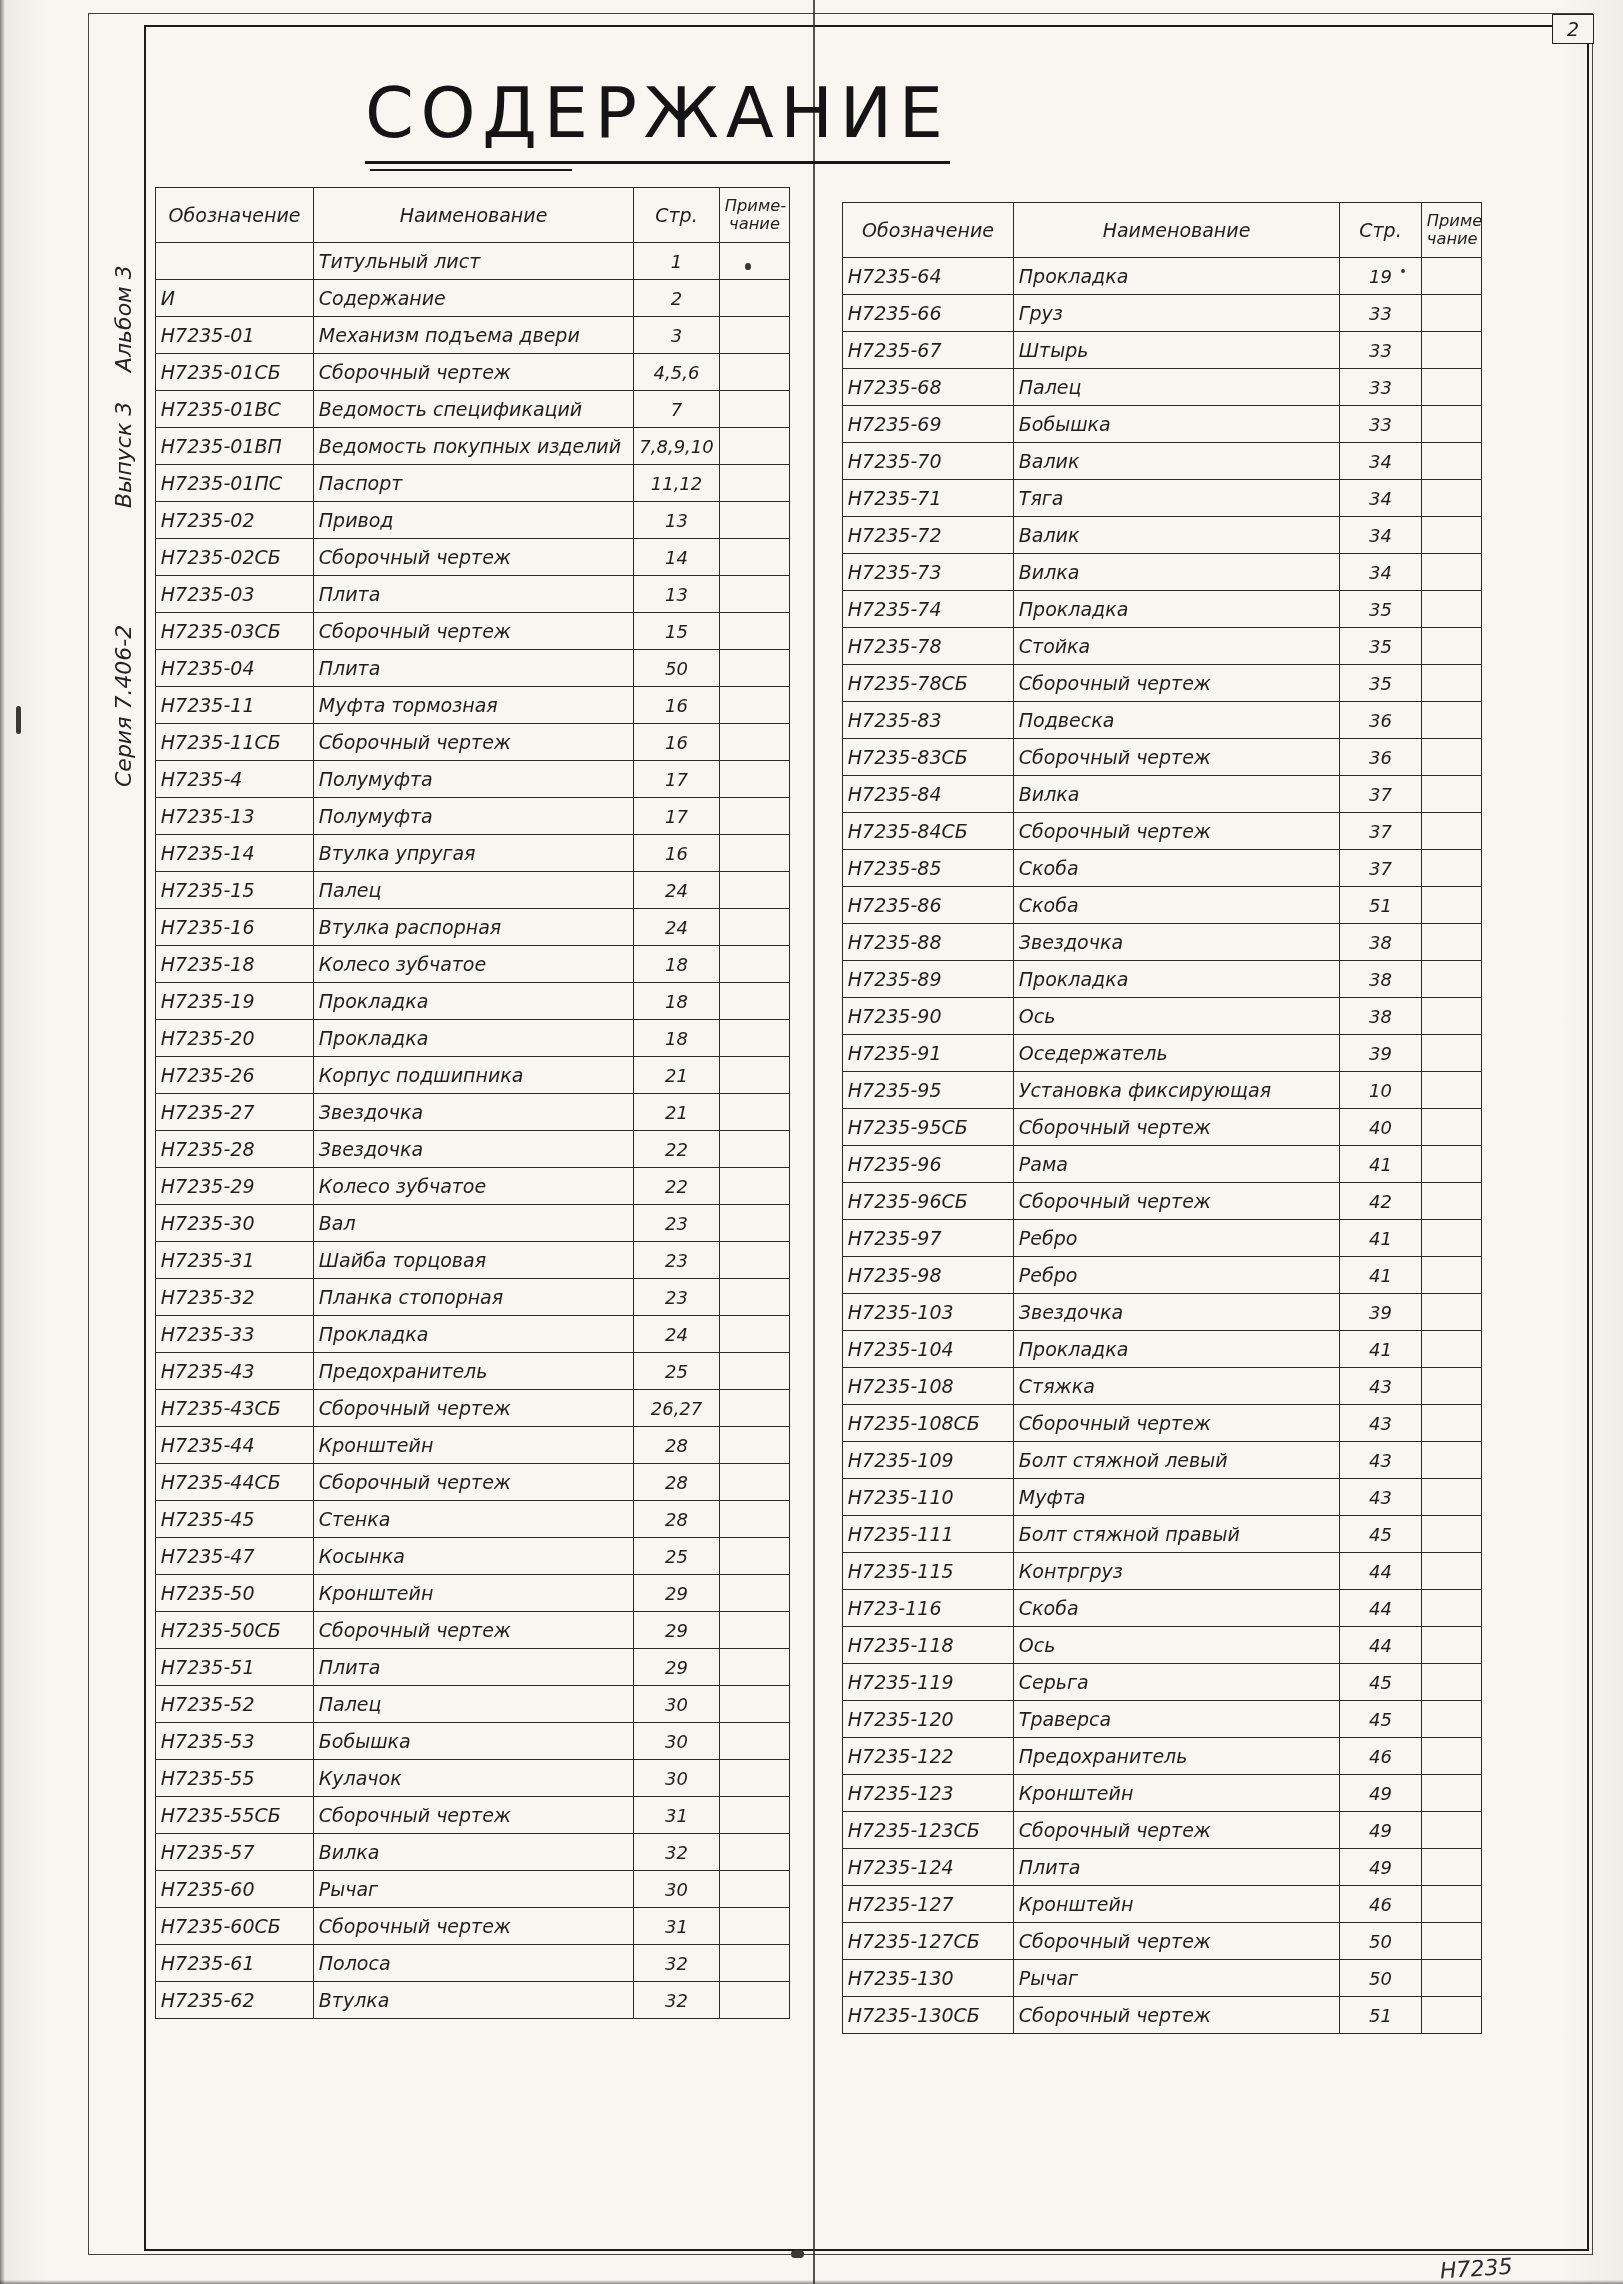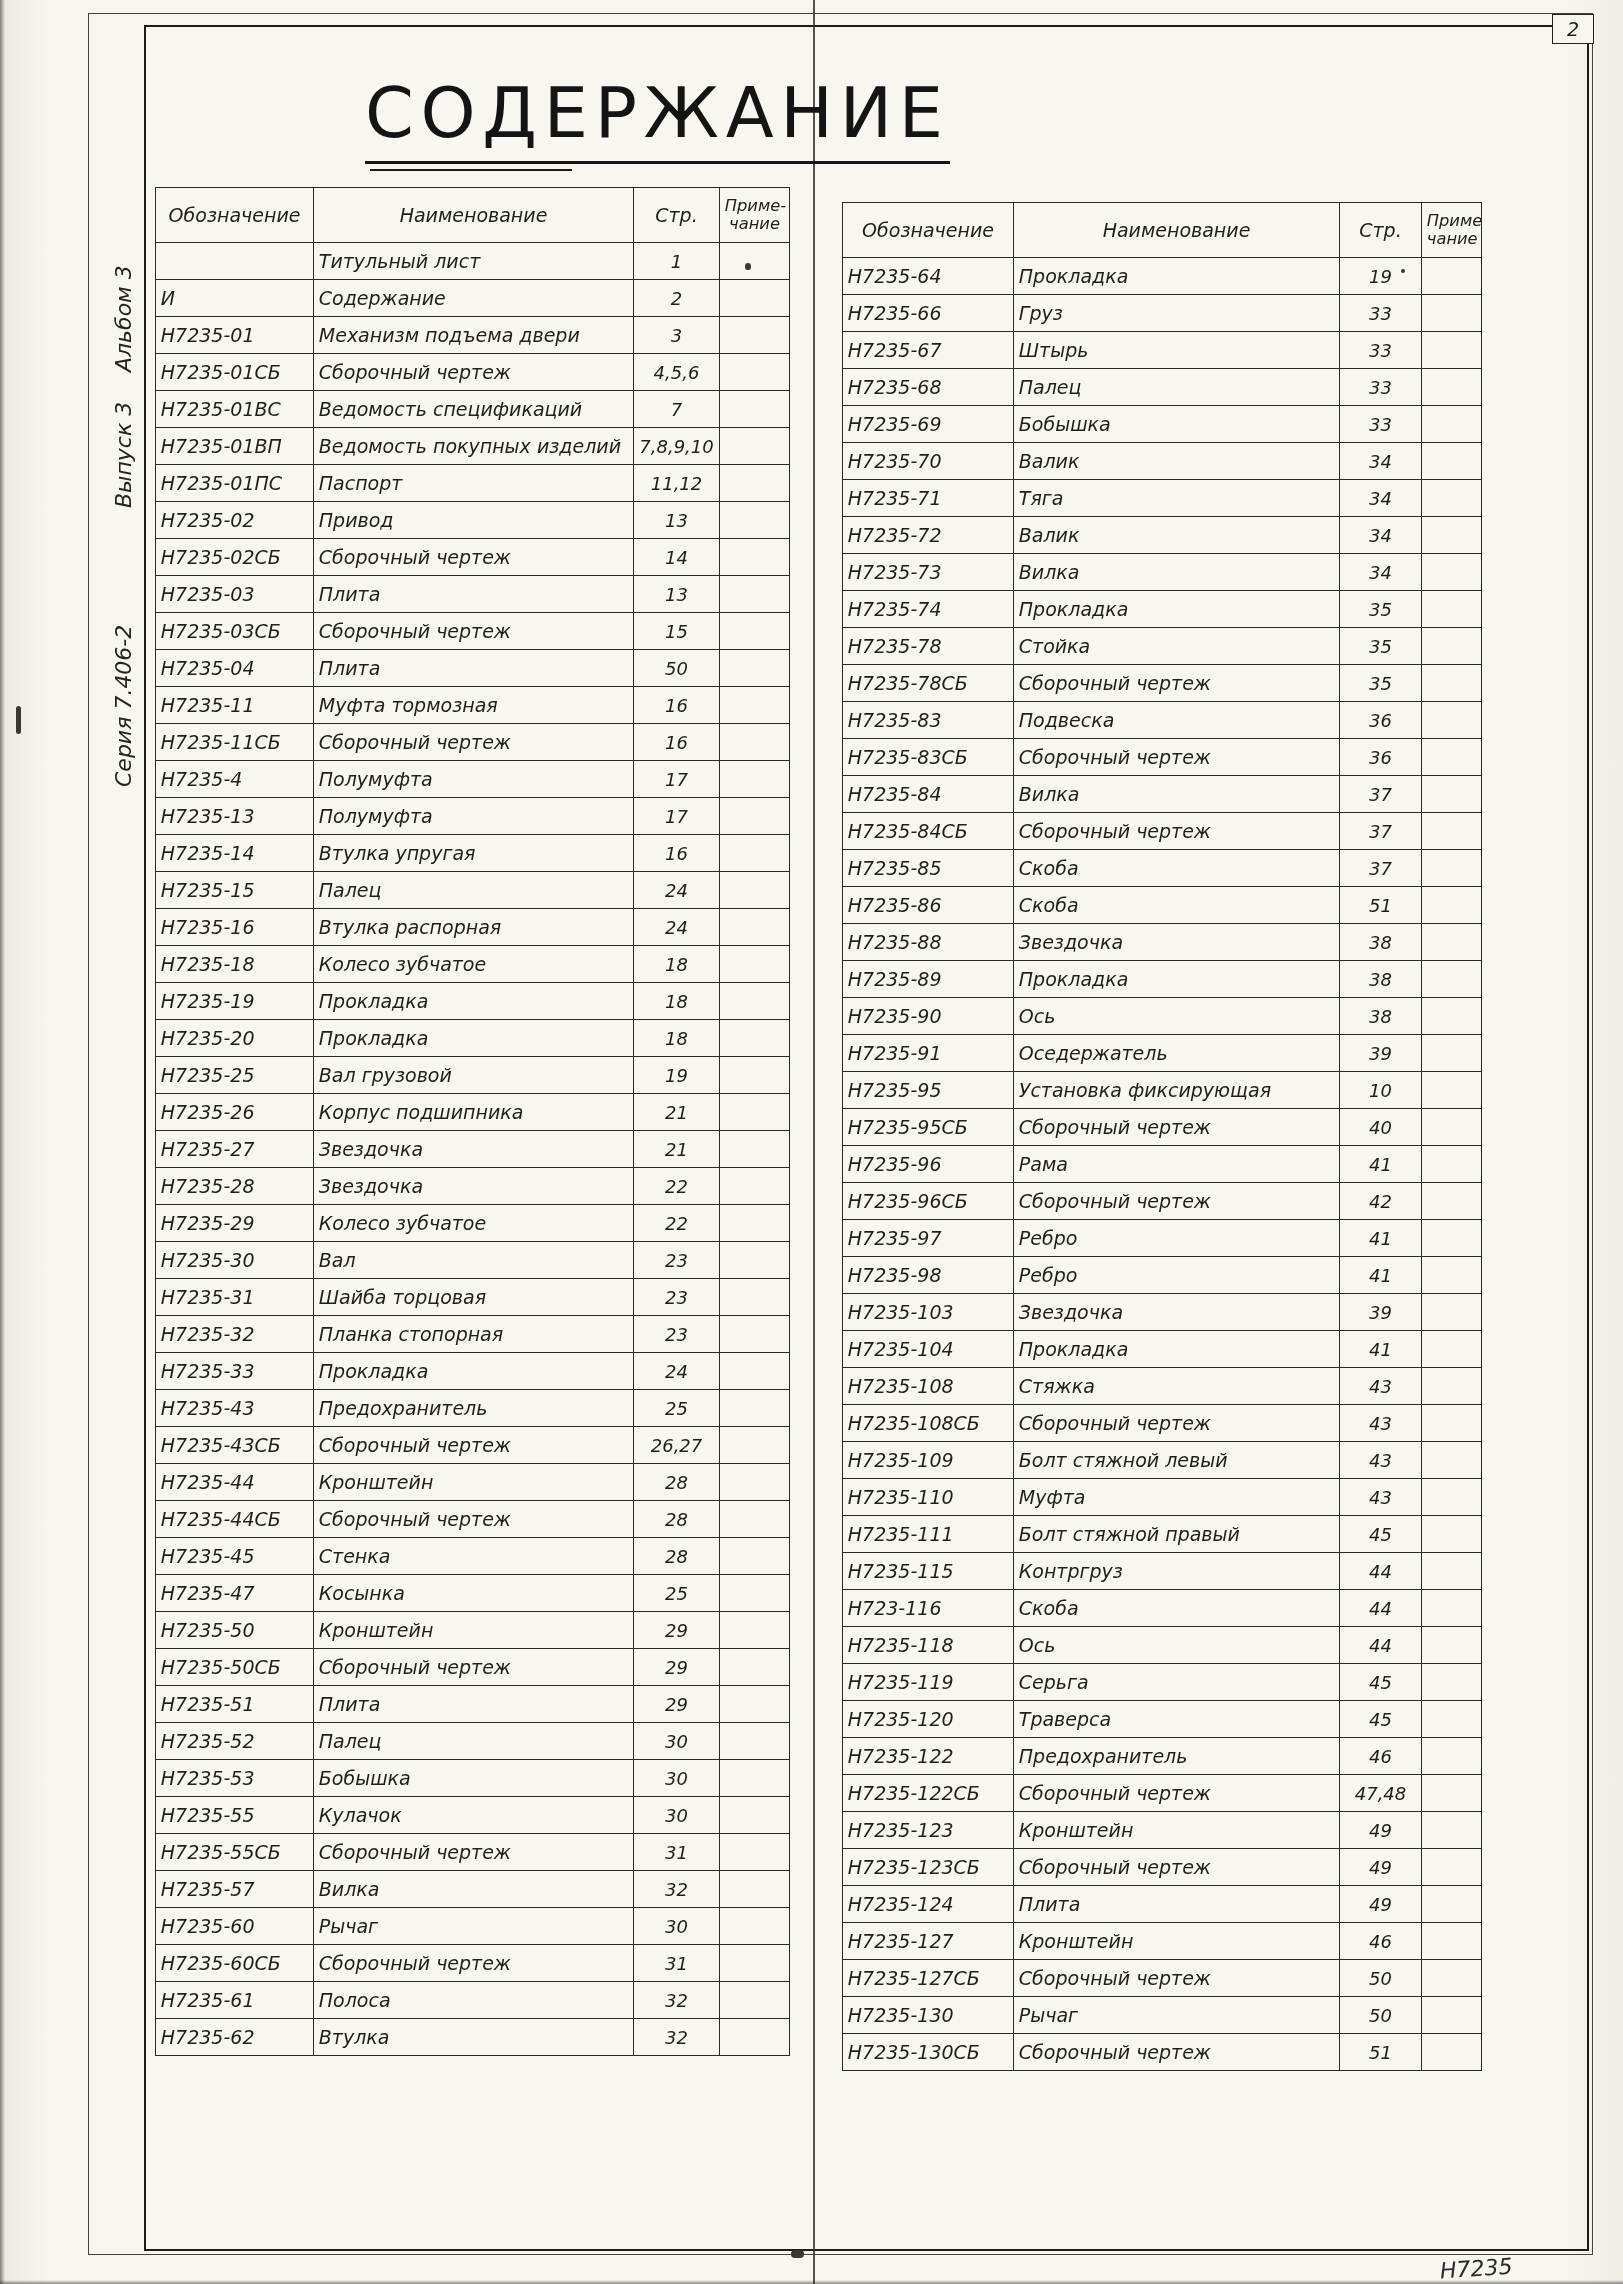--- a/index.html
+++ b/index.html
@@ -266,26 +266,20 @@
     <td class="c-note"></td>
   </tr>
 
   <tr>
     <td class="c-des">Н7235-20</td>
     <td class="c-name">Прокладка</td>
     <td class="c-page">18</td>
     <td class="c-note"></td>
   </tr>
 
-  <tr>
-    <td class="c-des">Н7235-25</td>
-    <td class="c-name">Вал грузовой</td>
-    <td class="c-page">19</td>
-    <td class="c-note"></td>
-  </tr>
 
 
   <tr>
     <td class="c-des">Н7235-26</td>
     <td class="c-name">Корпус подшипника</td>
     <td class="c-page">21</td>
     <td class="c-note"></td>
   </tr>
 
   <tr>
@@ -768,26 +762,20 @@
     <td class="c-note"></td>
   </tr>
 
   <tr>
     <td class="c-des">Н7235-122</td>
     <td class="c-name">Предохранитель</td>
     <td class="c-page">46</td>
     <td class="c-note"></td>
   </tr>
 
-  <tr>
-    <td class="c-des">Н7235-122СБ</td>
-    <td class="c-name">Сборочный чертеж</td>
-    <td class="c-page">47,48</td>
-    <td class="c-note"></td>
-  </tr>
 
   <tr>
     <td class="c-des">Н7235-123</td>
     <td class="c-name">Кронштейн</td>
     <td class="c-page">49</td>
     <td class="c-note"></td>
   </tr>
 
   <tr>
     <td class="c-des">Н7235-123СБ</td>

